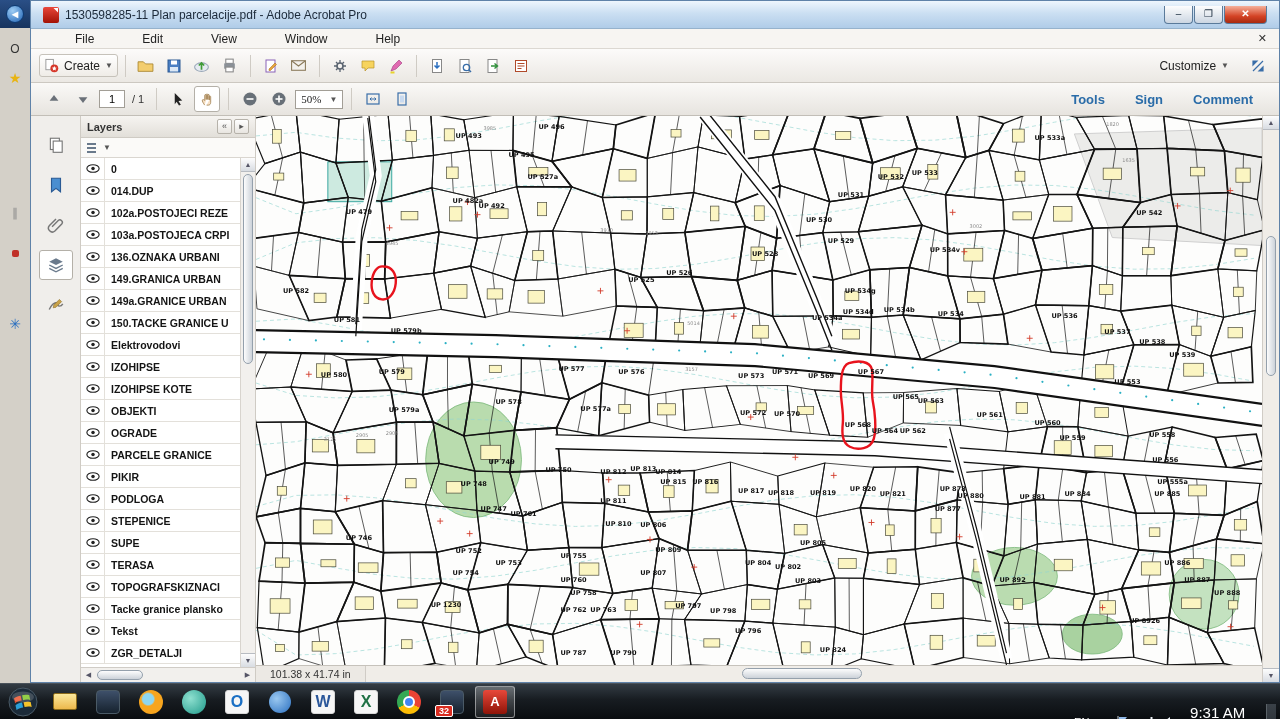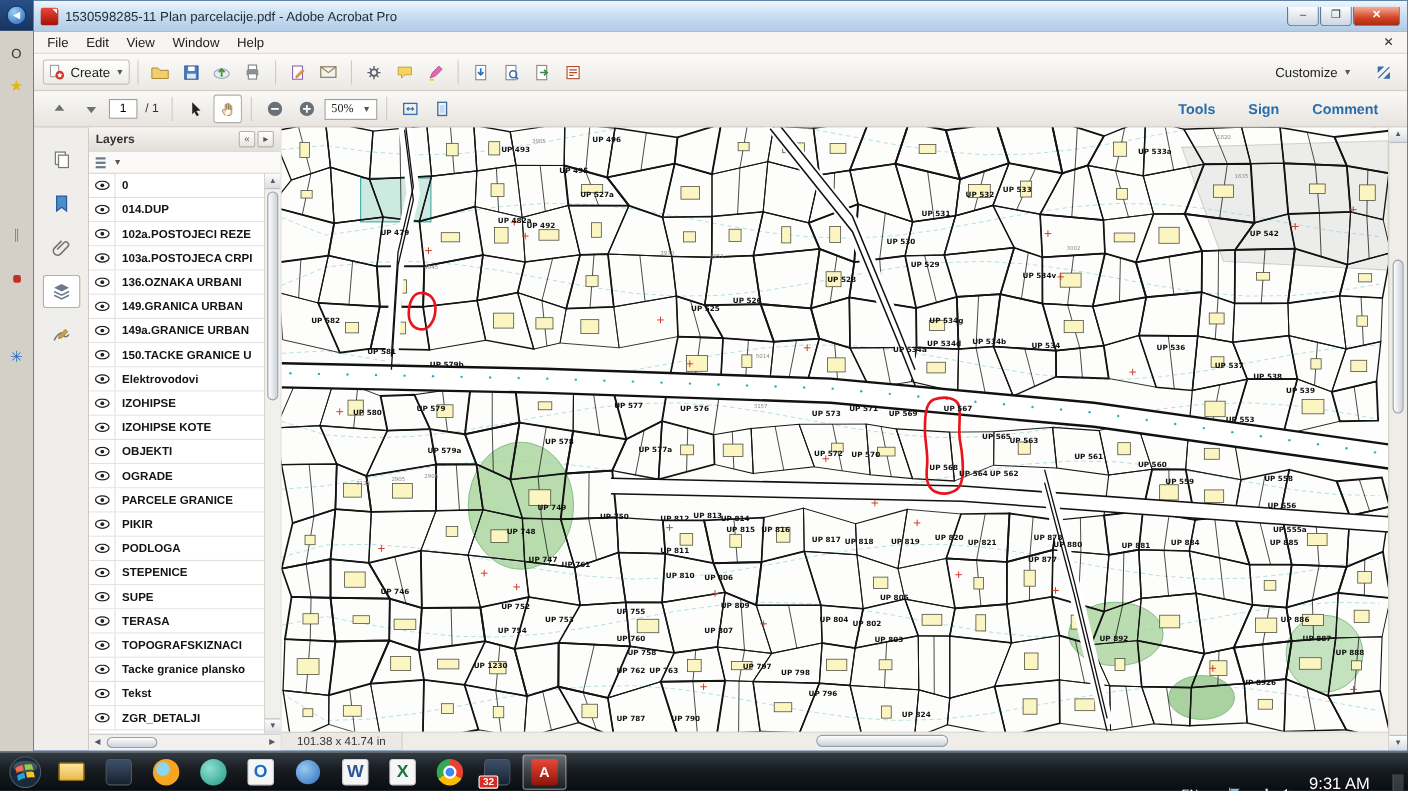--- a/index.html
+++ b/index.html
@@ -10,30 +10,30 @@
   .side-strip { position:absolute; left:0; top:0; width:30px; height:683px; background:#d4d0c8; }
   .ss-top { height:28px; background:linear-gradient(#2a4f86,#16335e); display:flex; align-items:center; justify-content:center; }
   .ss-back { width:18px; height:18px; border-radius:50%; background:radial-gradient(circle at 35% 30%,#9ecdf5,#1f62b4); border:1px solid #0c3a74; color:#fff; font-size:11px; line-height:16px; text-align:center; }
   .ss-item { width:30px; text-align:center; margin-top:14px; font-size:12px; color:#333; }
   .ss-star { color:#e8b413; font-size:14px; }
   .ss-ast { color:#2a6fc0; font-size:14px; }
   .ss-red { display:inline-block; width:7px; height:7px; background:#c03028; border-radius:2px; }
 
   
   .app-window { position:absolute; left:30px; top:0; width:1250px; height:683px; display:flex; flex-direction:column; background:#f0eeeb; border:1px solid #5f82a8; }
-  .titlebar { height:28px; flex:0 0 28px; background:linear-gradient(#eef6fd,#cbdff2 45%,#b0cce8); border-bottom:1px solid #96b2cc; display:flex; align-items:center; padding:0 6px; gap:6px; }
+  .titlebar { height:28px; flex:0 0 28px; background:linear-gradient(#eef6fd,#cbdff2 45%,#b0cce8); border-bottom:1px solid #96b2cc; display:flex; align-items:center; padding:0 12px; gap:6px; }
   .pdficon { width:16px; height:16px; background:linear-gradient(#e8473a,#a31205); border-radius:2px; position:relative; }
   .pdficon::after{ content:""; position:absolute; right:1px; top:1px; width:5px; height:5px; background:#fff; clip-path:polygon(0 0,100% 100%,100% 0); }
   .title-text { font-size:12px; color:#1c2a3a; }
   .win-controls { margin-left:auto; display:flex; }
   .winbtn { width:29px; height:18px; border:1px solid #5a7a9a; border-top:none; border-radius:0 0 4px 4px; background:linear-gradient(#fdfdfd,#ccd6e2); color:#234; font-size:10px; line-height:16px; text-align:center; margin-left:1px; }
   .winbtn.close { width:43px; background:linear-gradient(#f2a violet,#d6492f); background:linear-gradient(#f5b09a,#d44325 60%,#a82a10); color:#fff; font-weight:bold; }
 
   .menubar { height:20px; flex:0 0 20px; background:#f7f5f2; border-bottom:1px solid #dcd8d2; display:flex; align-items:center; padding:0 4px; font-size:12px; color:#222; }
-  .menu-item { padding:2px 8px; }
+  .menu-item { padding:2px 8px;margin-left:32px; }
   .menu-close { margin-left:auto; padding-right:8px; font-size:11px; color:#333; }
 
   .toolbar1 { height:34px; flex:0 0 34px; background:linear-gradient(#fcfbfa,#ebe8e3); border-bottom:1px solid #ccc8c1; display:flex; align-items:center; padding:0 8px; gap:2px; }
   .create-btn { display:flex; align-items:center; gap:5px; padding:3px 4px; border:1px solid #c6c2ba; border-radius:3px; background:linear-gradient(#ffffff,#efece7); font-size:12px; color:#222; }
   .tbtn { width:26px; height:26px; display:flex; align-items:center; justify-content:center; border-radius:3px; }
   .sep { width:1px; height:22px; background:#cfcbc4; margin:0 5px; }
   .caret { font-size:8px; color:#555; }
   .tb-right { margin-left:auto; display:flex; align-items:center; gap:10px; }
   .customize { display:flex; align-items:center; gap:5px; font-size:12px; color:#222; padding:3px 6px; }
 

